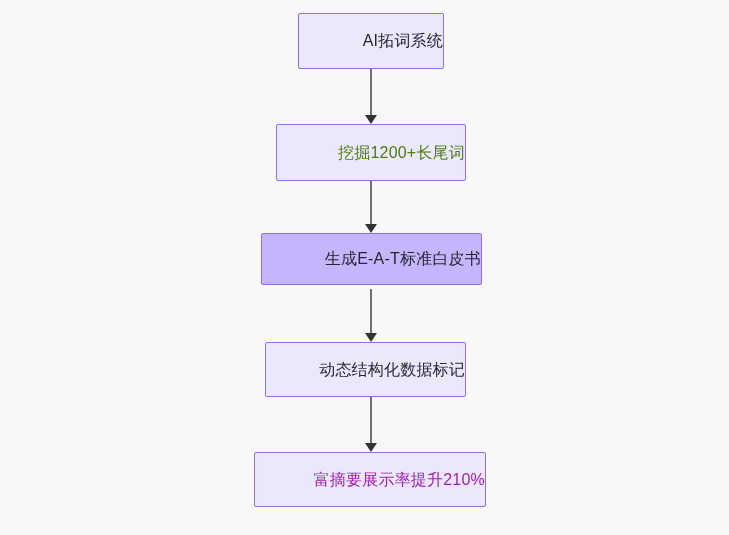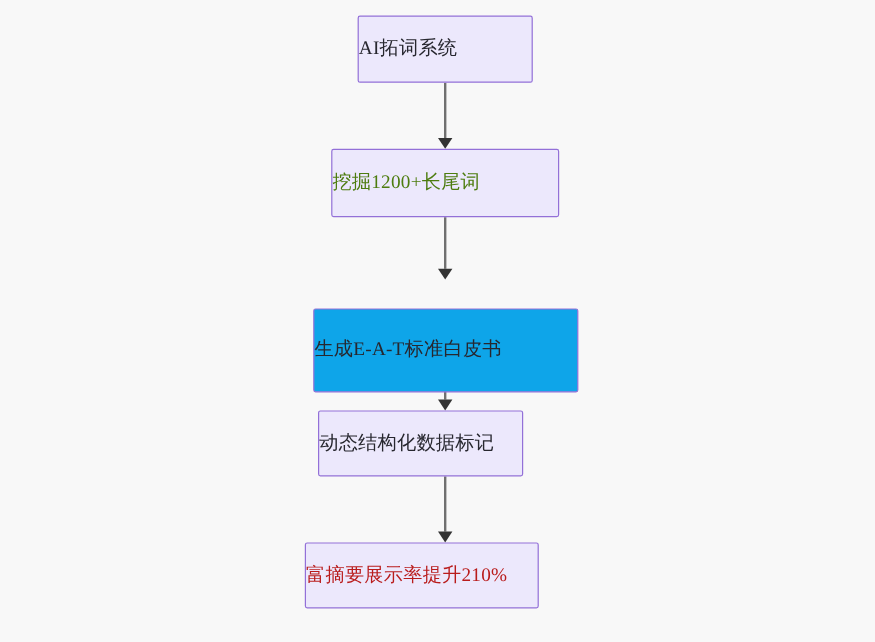--- a/index.html
+++ b/index.html
@@ -17,30 +17,29 @@
     position: relative;
     width: 729px;
     height: 535px;
     background: #f8f8f8;
   }
   .node {
     position: absolute;
     box-sizing: border-box;
     display: flex;
     align-items: center;
-    justify-content: flex-start;
+    justify-content: flex-end;
     background: #ece8fc;
     border: 1.6px solid #9370d8;
     border-radius: 2px;
     color: #27272f;
     font-size: 16px;
     line-height: 1.2;
     letter-spacing: 0.2px;
     white-space: nowrap;
-    font-family: Liberation Serif, serif;
   }
   .node-label {
     display: block;
     text-align: center;
   }
   .edge {
     position: absolute;
     pointer-events: none;
   }
   .edge svg {
@@ -75,22 +74,22 @@
         <line x1="10" y1="0" x2="10" y2="46" stroke="#707070" stroke-width="2"></line>
         <polygon points="4,46 16,46 10,55" fill="#333333"></polygon>
       </svg>
     </div>
     <div class="node" style="left: 298px; top: 13px; width: 146px; height: 56px; background: rgb(236, 232, 252); border-color: rgb(147, 112, 216); color: rgb(39, 39, 47);">
       <span class="node-label">AI拓词系统</span>
     </div>
     <div class="node" style="left: 276px; top: 124px; width: 190px; height: 57px; background: rgb(236, 232, 252); border-color: rgb(147, 112, 216); color: #4d7c0f;">
       <span class="node-label">挖掘1200+长尾词</span>
     </div>
-    <div class="node" style="left: 261px; top: 233px; width: 221px; height: 70px; background: #0ea5e9; border-color: rgb(147, 112, 216); color: rgb(39, 39, 47); margin-top: 24px;">
+    <div class="node" style="left: 261px; top: 233px; width: 221px; height: 52px; background: #c4b5fd; border-color: rgb(147, 112, 216); color: rgb(39, 39, 47);">
       <span class="node-label">生成E-A-T标准白皮书</span>
     </div>
-    <div class="node" style="left: 265px; top: 342px; width: 171px; height: 55px; background: rgb(236, 232, 252); border-color: rgb(147, 112, 216); color: rgb(39, 39, 47);">
+    <div class="node" style="left: 265px; top: 342px; width: 201px; height: 55px; background: rgb(236, 232, 252); border-color: rgb(147, 112, 216); color: rgb(39, 39, 47);">
       <span class="node-label">动态结构化数据标记</span>
     </div>
-    <div class="node" style="left: 254px; top: 452px; width: 195px; height: 55px; background: rgb(236, 232, 252); border-color: rgb(147, 112, 216); color: #b91c1c;">
+    <div class="node" style="left: 254px; top: 452px; width: 232px; height: 55px; background: rgb(236, 232, 252); border-color: rgb(147, 112, 216); color: #a21caf;">
       <span class="node-label">富摘要展示率提升210%</span>
     </div>
   </div>
 
 </body></html>

